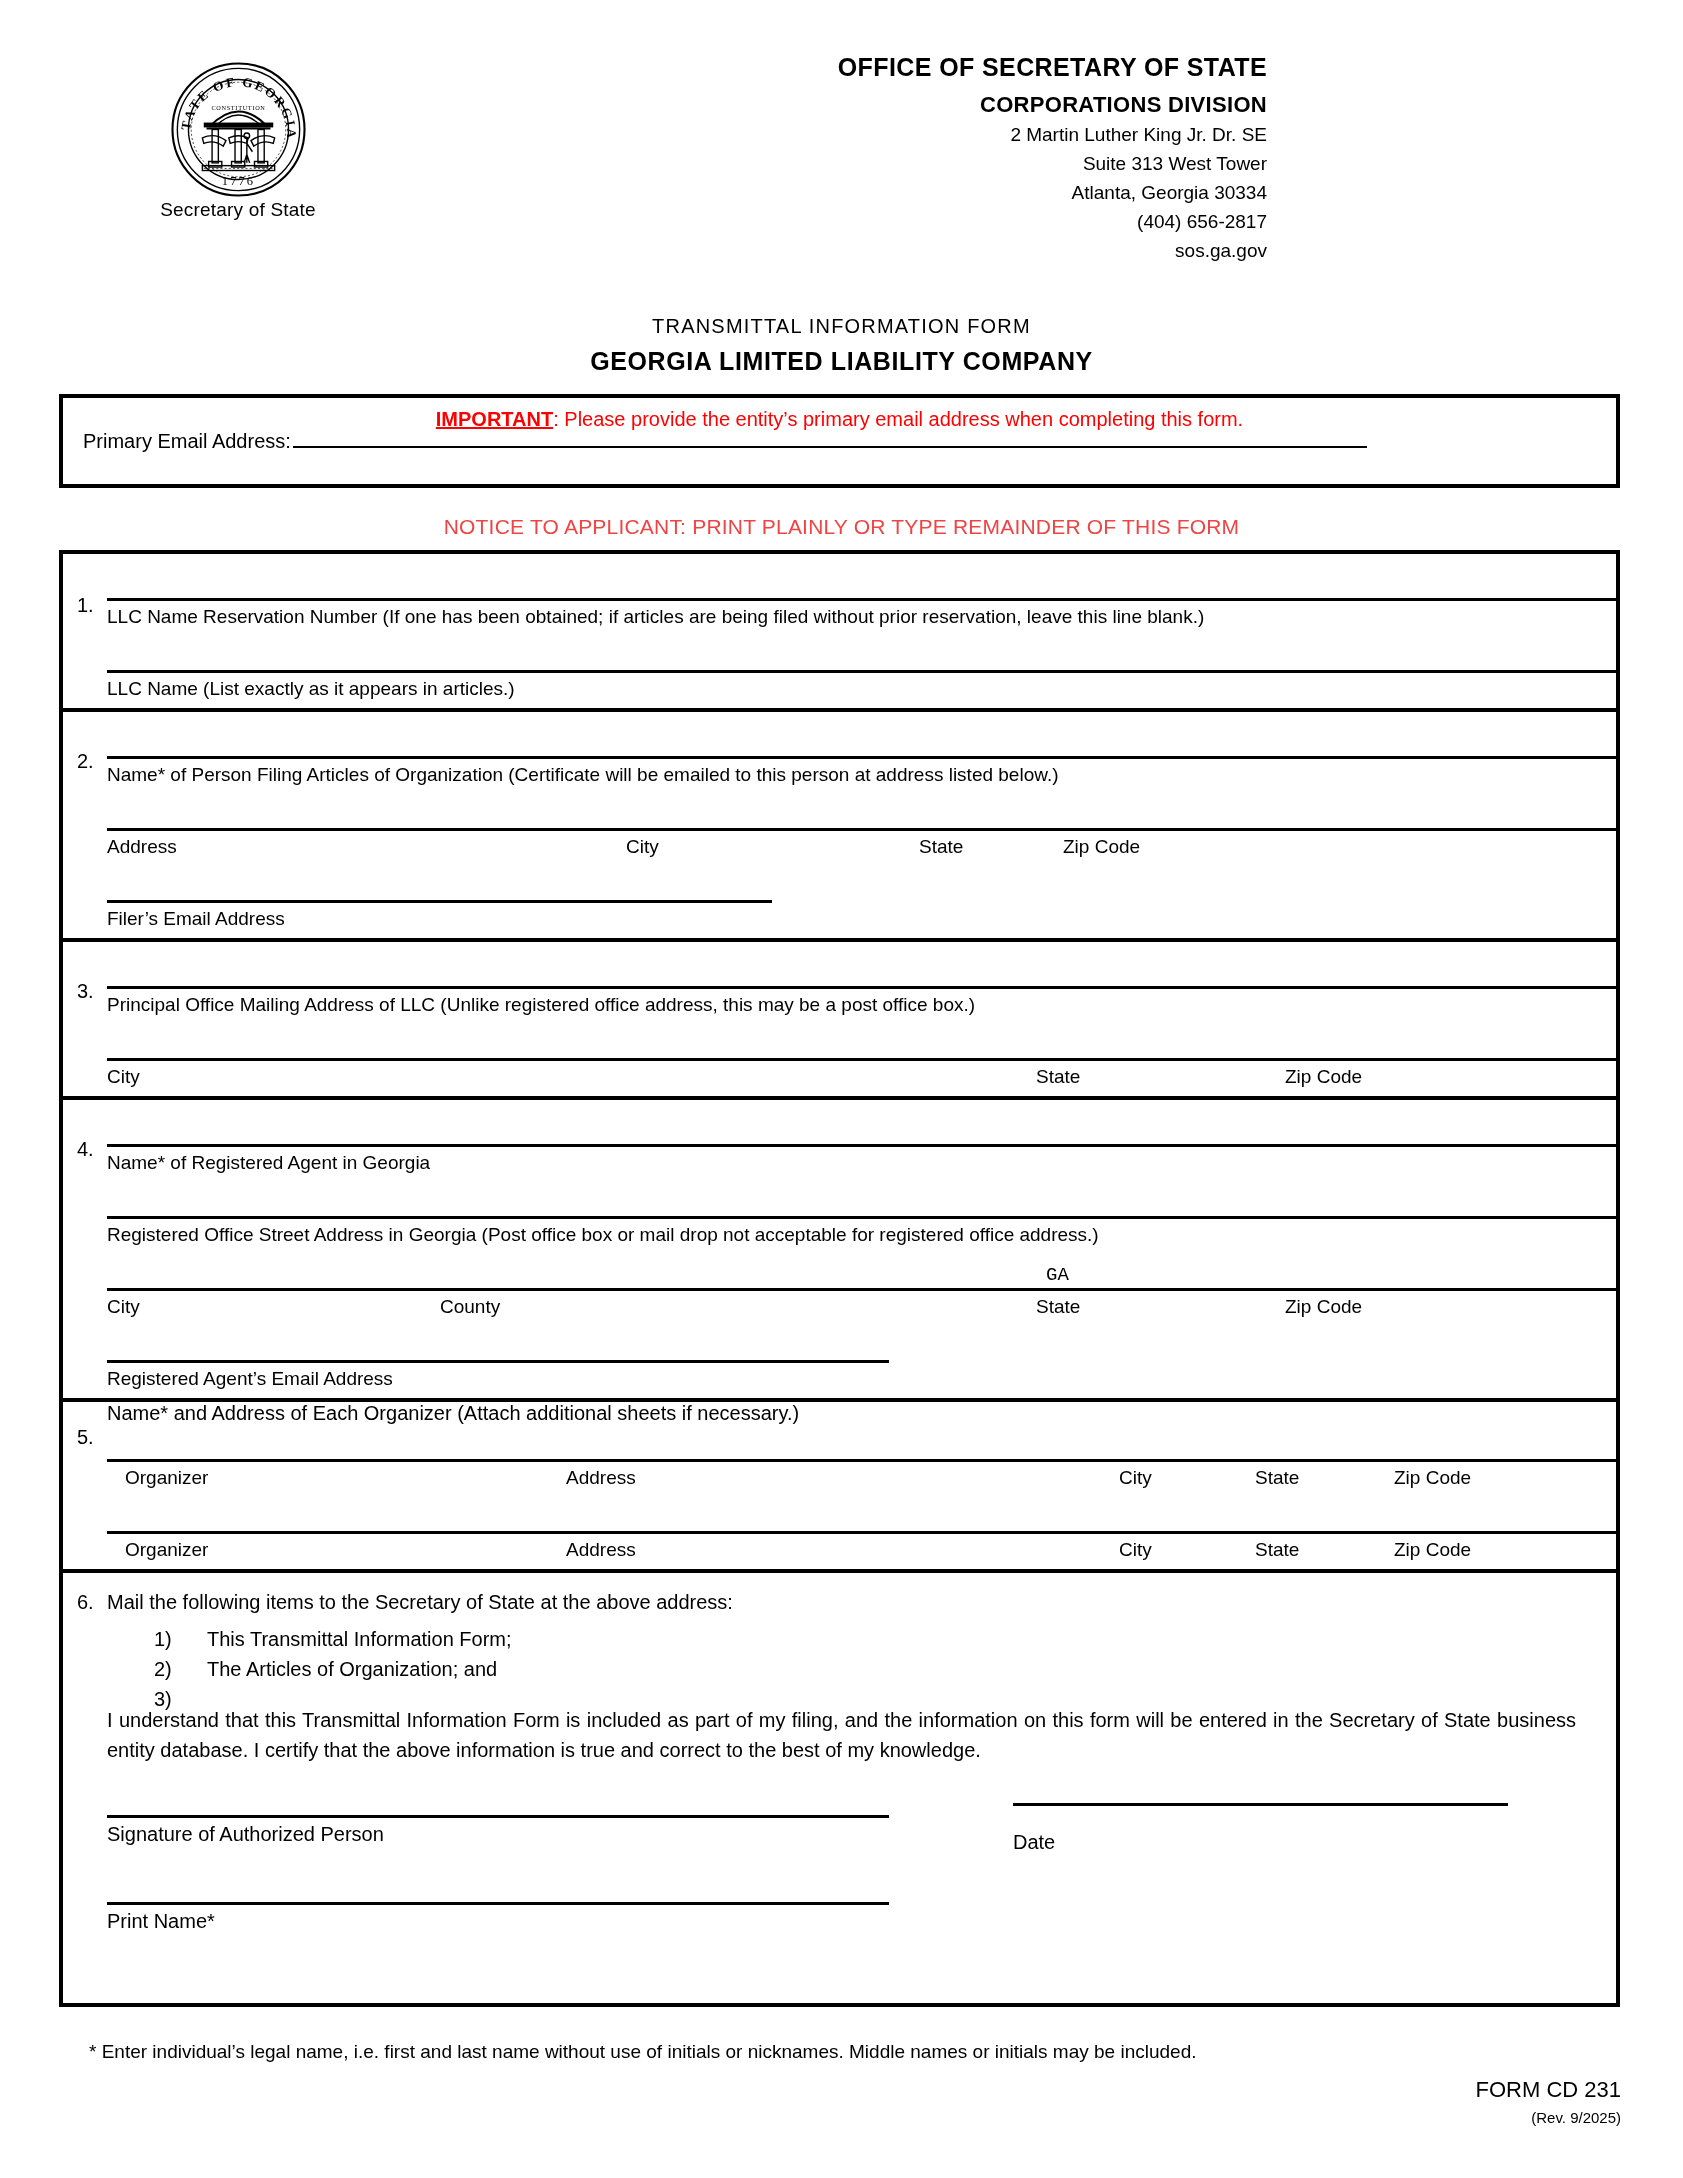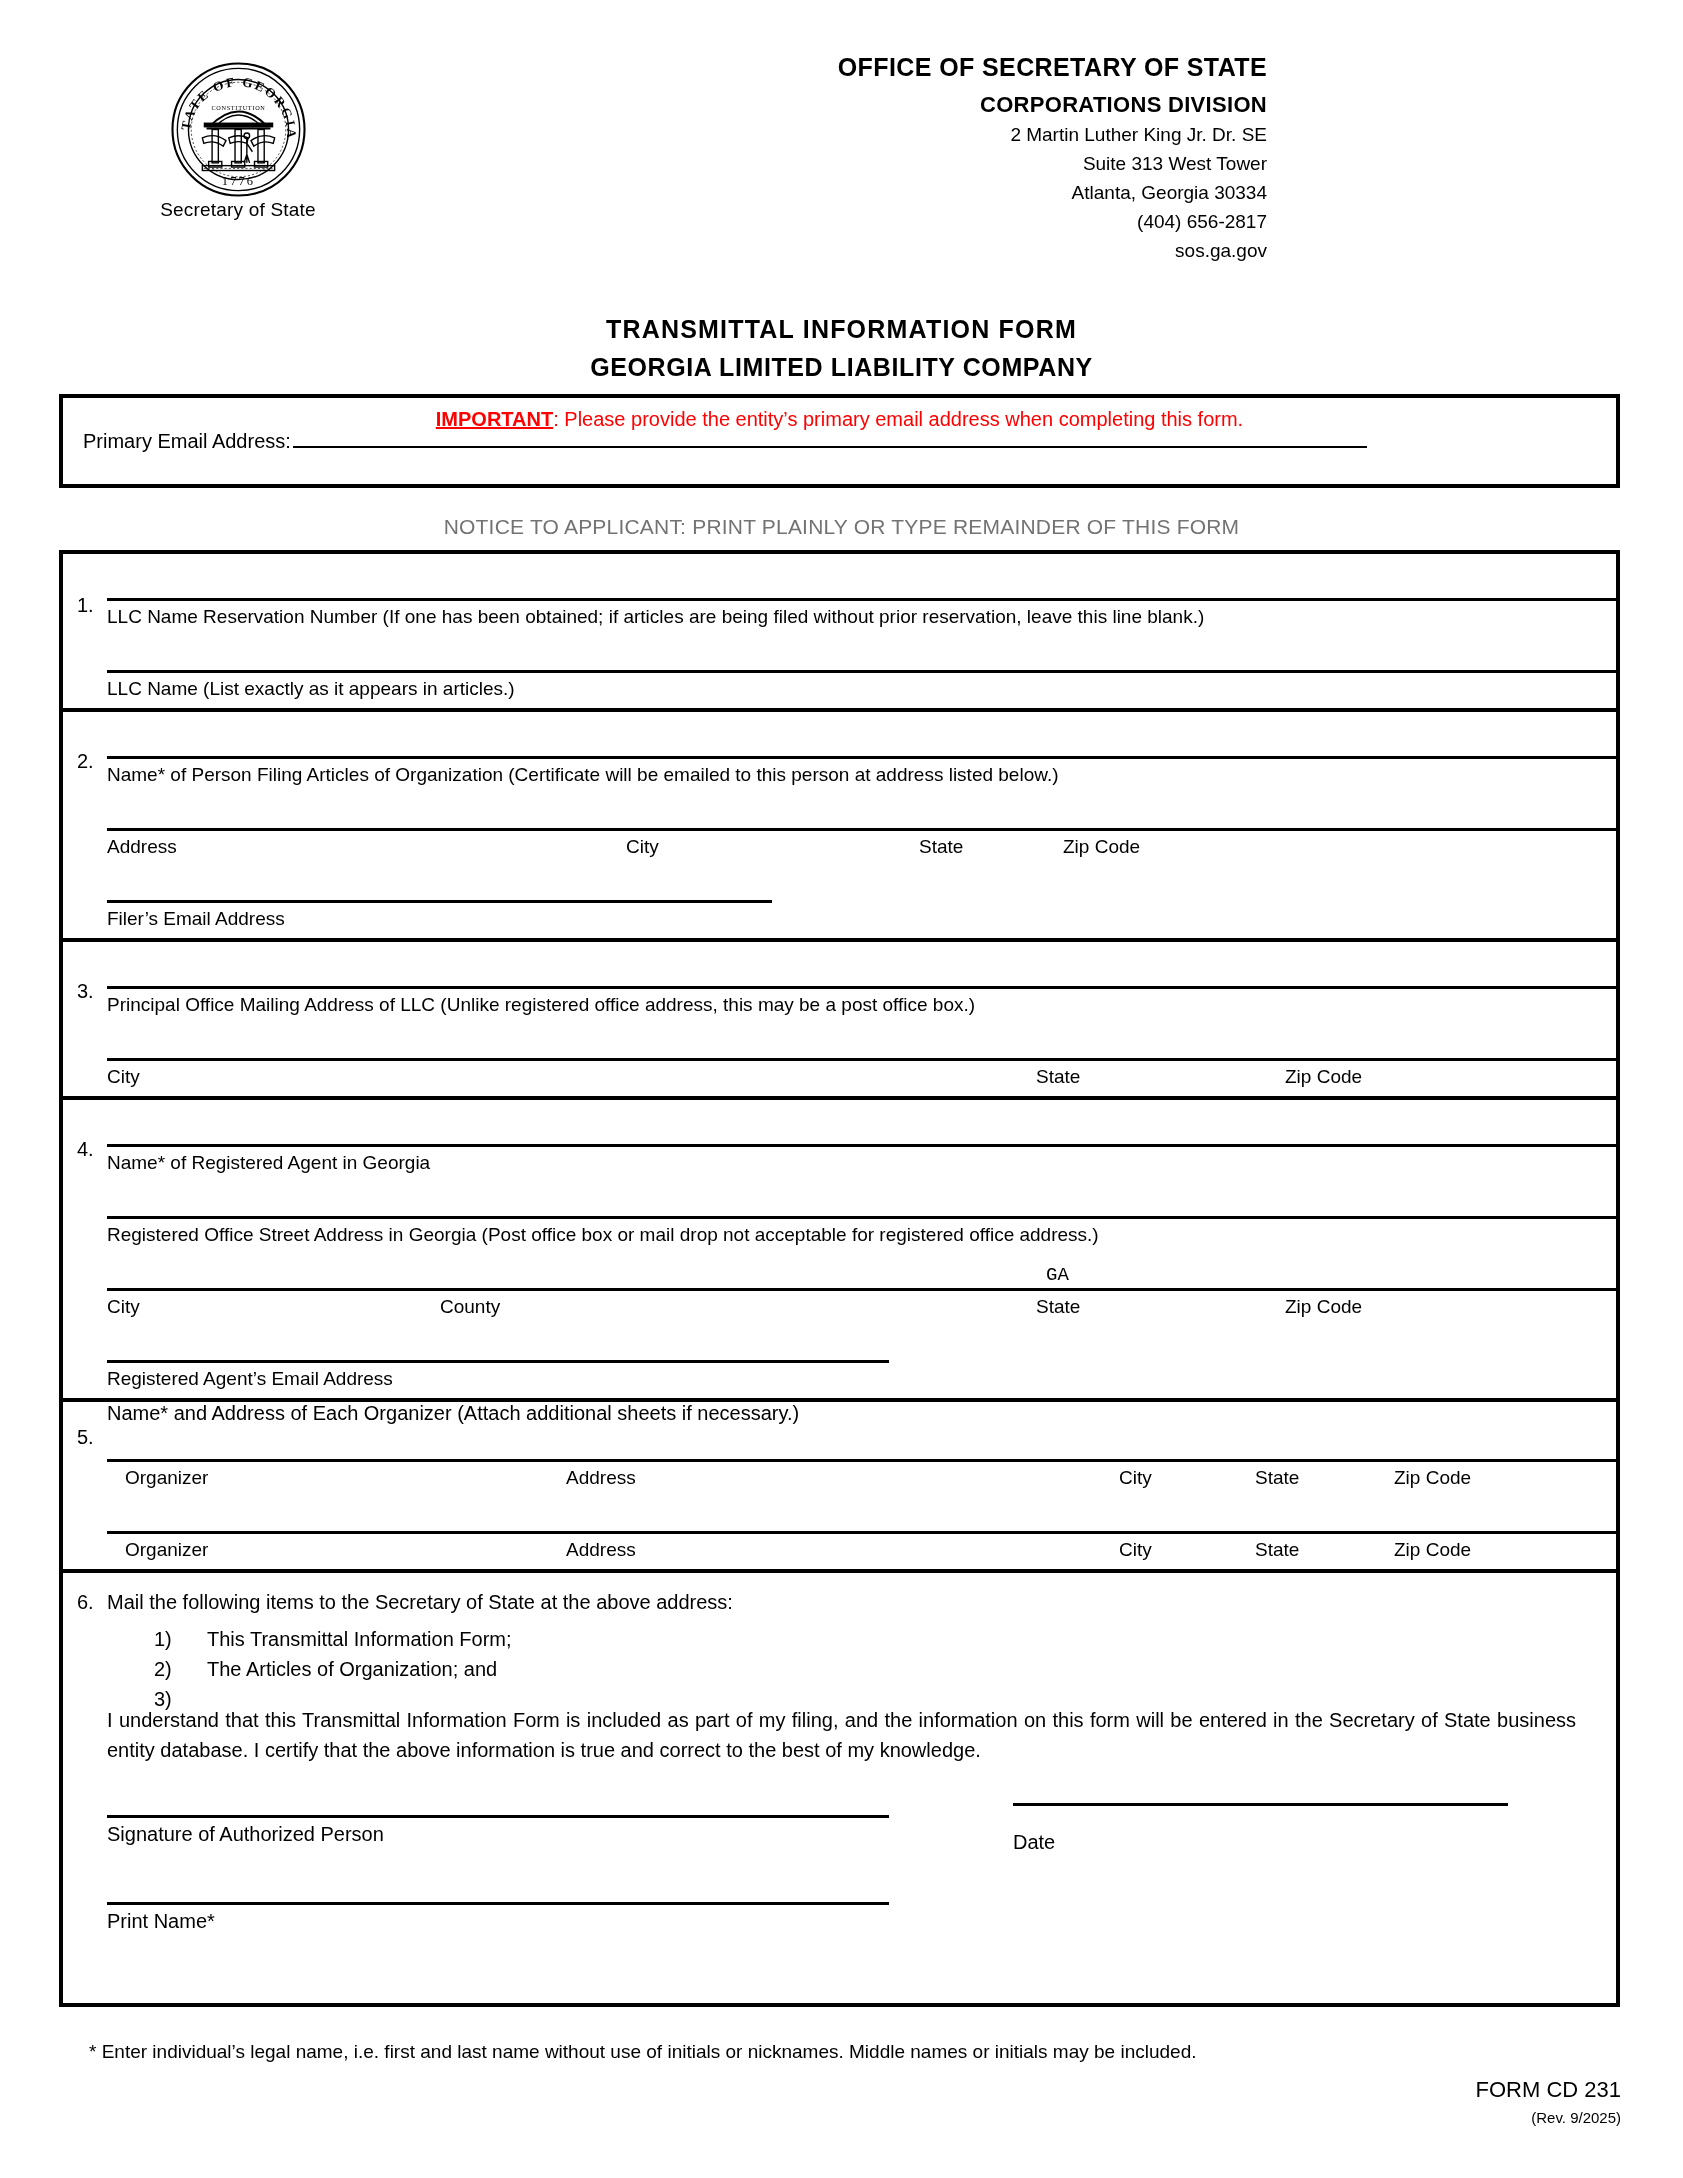--- a/index.html
+++ b/index.html
@@ -74,22 +74,22 @@
 
   
   .form-title {
     position: absolute;
     top: 315px;
     left: 0;
     width: 1683px;
     text-align: center;
   }
   .form-title .t1 {
-    font-size: 25px;
-    font-weight: bold;
+    font-size: 20px;
+    font-weight: normal;
     letter-spacing: 1.2px;
   }
   .form-title .t2 {
     font-size: 25px;
     font-weight: bold;
     letter-spacing: 0.6px;
     margin-top: 9px;
   }
 
   
@@ -135,21 +135,21 @@
   }
 
   
   .notice {
     position: absolute;
     top: 515px;
     left: 0;
     width: 1683px;
     text-align: center;
     font-size: 21px;
-    color: #737373;
+    color: #ef4444;
     letter-spacing: 0.2px;
   }
 
   
   .form-box {
     position: absolute;
     left: 59px;
     top: 550px;
     width: 1561px;
     border: 4px solid #000;

